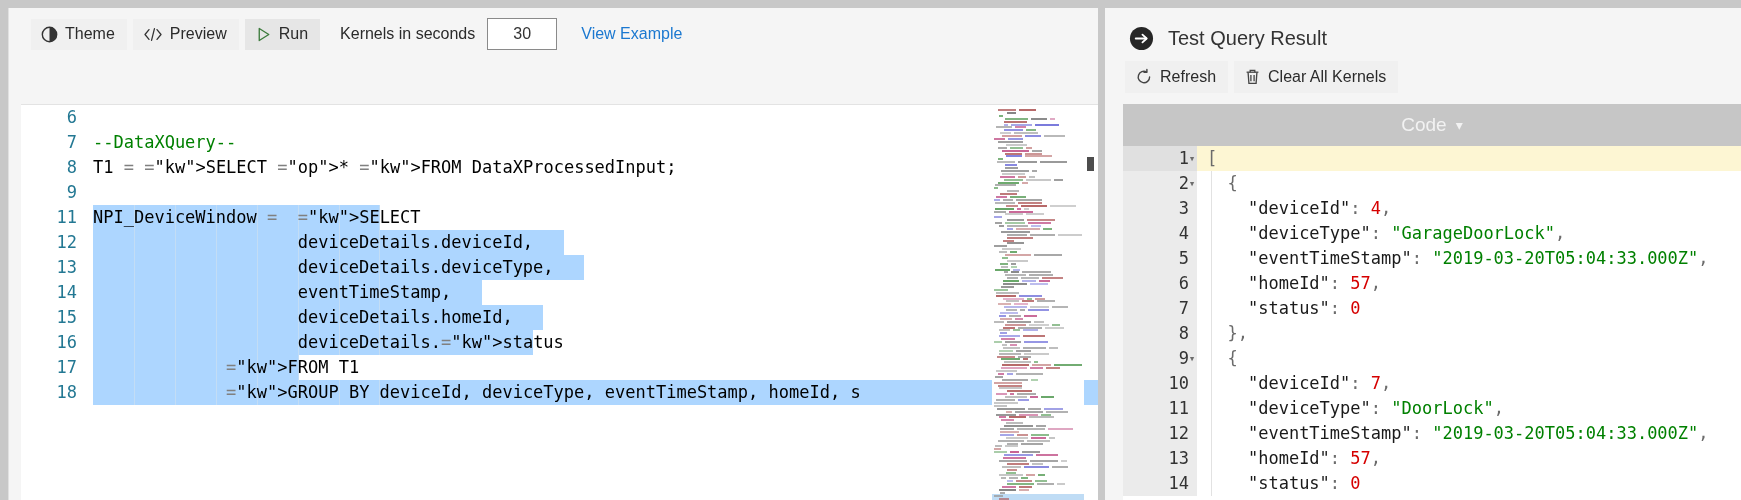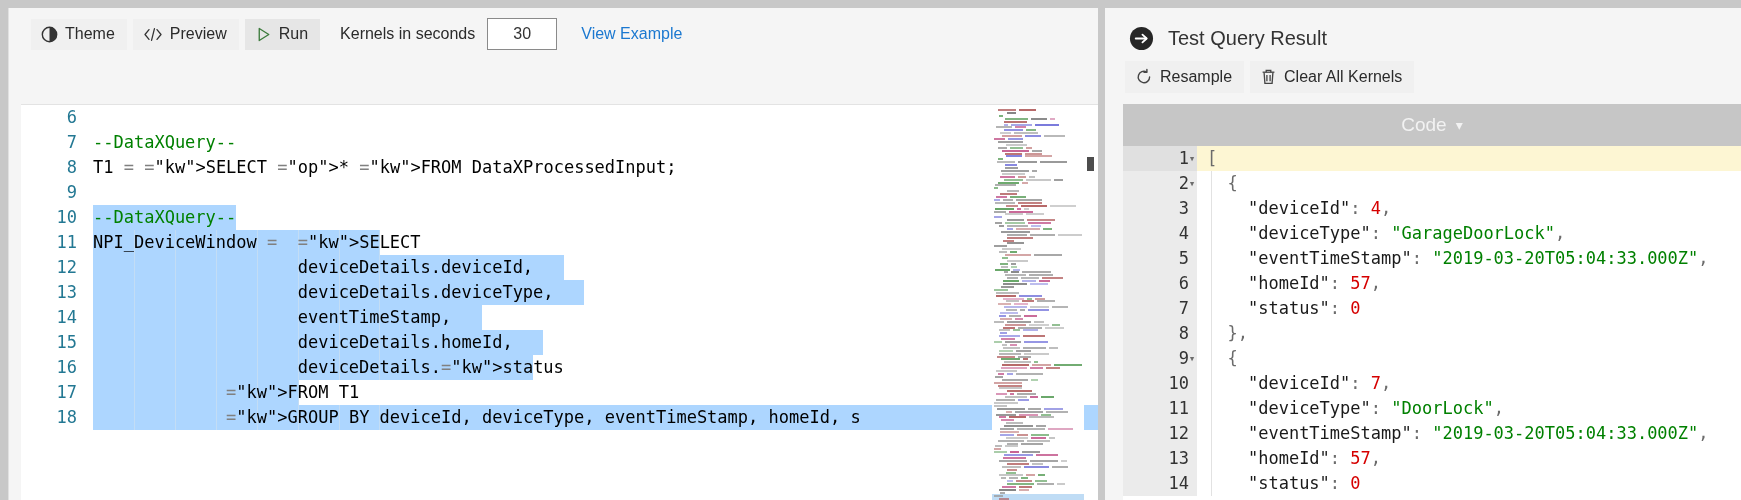--- a/index.html
+++ b/index.html
@@ -174,21 +174,20 @@
 
       <span class="link">View Example</span>
     </div>
 
     <div id="editor">
       <div id="code-area">
           <div class="crow"><span class="gutter">6</span><span class="ctext"><span style="position: relative; z-index: 1;"></span></span></div>
           <div class="crow"><span class="gutter">7</span><span class="ctext"><span style="position: relative; z-index: 1;"><span class="cm">--DataXQuery--</span></span></span></div>
           <div class="crow"><span class="gutter">8</span><span class="ctext"><span style="position: relative; z-index: 1;">T1 <span class="op">=</span> <span class<span="" class="op">=</span>"kw"&gt;SELECT <span class<span="" class="op">=</span>"op"&gt;* <span class<span="" class="op">=</span>"kw"&gt;FROM DataXProcessedInput;</span></span></div>
           <div class="crow"><span class="gutter">9</span><span class="ctext"><span style="position: relative; z-index: 1;"></span></span></div>
-          <div class="crow"><span class="gutter">10</span><span class="ctext"><span class="sel" style="position: absolute; left: 0px; top: 0px; height: 25px; width: 143.22px; z-index: 0;"></span><span style="position: relative; z-index: 1;"><span class="cm">--DataXQuery--</span></span></span></div>
           <div class="crow"><span class="gutter">11</span><span class="ctext"><span class="sel" style="position: absolute; left: 0px; top: 0px; height: 25px; width: 286.44px; z-index: 0;"></span><span class="guide" style="left: 40.92px;"></span><span class="guide" style="left: 81.84px;"></span><span class="guide" style="left: 122.76px;"></span><span class="guide" style="left: 163.68px;"></span><span class="guide" style="left: 204.6px;"></span><span class="guide" style="left: 245.52px;"></span><span class="guide" style="left: 286.44px;"></span><span style="position: relative; z-index: 1;">NPI_DeviceWindow <span class="op">=</span>  <span class<span="" class="op">=</span>"kw"&gt;SELECT</span></span></div>
           <div class="crow"><span class="gutter">12</span><span class="ctext"><span class="sel" style="position: absolute; left: 0px; top: 0px; height: 25px; width: 470.58px; z-index: 0;"></span><span class="guide" style="left: 40.92px;"></span><span class="guide" style="left: 81.84px;"></span><span class="guide" style="left: 122.76px;"></span><span class="guide" style="left: 163.68px;"></span><span class="guide" style="left: 204.6px;"></span><span class="guide" style="left: 245.52px;"></span><span class="guide" style="left: 286.44px;"></span><span style="position: relative; z-index: 1;">                    deviceDetails.deviceId,</span></span></div>
           <div class="crow"><span class="gutter">13</span><span class="ctext"><span class="sel" style="position: absolute; left: 0px; top: 0px; height: 25px; width: 491.04px; z-index: 0;"></span><span class="guide" style="left: 40.92px;"></span><span class="guide" style="left: 81.84px;"></span><span class="guide" style="left: 122.76px;"></span><span class="guide" style="left: 163.68px;"></span><span class="guide" style="left: 204.6px;"></span><span class="guide" style="left: 245.52px;"></span><span class="guide" style="left: 286.44px;"></span><span style="position: relative; z-index: 1;">                    deviceDetails.deviceType,</span></span></div>
           <div class="crow"><span class="gutter">14</span><span class="ctext"><span class="sel" style="position: absolute; left: 0px; top: 0px; height: 25px; width: 388.74px; z-index: 0;"></span><span class="guide" style="left: 40.92px;"></span><span class="guide" style="left: 81.84px;"></span><span class="guide" style="left: 122.76px;"></span><span class="guide" style="left: 163.68px;"></span><span class="guide" style="left: 204.6px;"></span><span class="guide" style="left: 245.52px;"></span><span class="guide" style="left: 286.44px;"></span><span style="position: relative; z-index: 1;">                    eventTimeStamp,</span></span></div>
           <div class="crow"><span class="gutter">15</span><span class="ctext"><span class="sel" style="position: absolute; left: 0px; top: 0px; height: 25px; width: 450.12px; z-index: 0;"></span><span class="guide" style="left: 40.92px;"></span><span class="guide" style="left: 81.84px;"></span><span class="guide" style="left: 122.76px;"></span><span class="guide" style="left: 163.68px;"></span><span class="guide" style="left: 204.6px;"></span><span class="guide" style="left: 245.52px;"></span><span class="guide" style="left: 286.44px;"></span><span style="position: relative; z-index: 1;">                    deviceDetails.homeId,</span></span></div>
           <div class="crow"><span class="gutter">16</span><span class="ctext"><span class="sel" style="position: absolute; left: 0px; top: 0px; height: 25px; width: 439.89px; z-index: 0;"></span><span class="guide" style="left: 40.92px;"></span><span class="guide" style="left: 81.84px;"></span><span class="guide" style="left: 122.76px;"></span><span class="guide" style="left: 163.68px;"></span><span class="guide" style="left: 204.6px;"></span><span class="guide" style="left: 245.52px;"></span><span class="guide" style="left: 286.44px;"></span><span style="position: relative; z-index: 1;">                    deviceDetails.<span class<span="" class="op">=</span>"kw"&gt;status</span></span></div>
           <div class="crow"><span class="gutter">17</span><span class="ctext"><span class="sel" style="position: absolute; left: 0px; top: 0px; height: 25px; width: 204.6px; z-index: 0;"></span><span class="guide" style="left: 40.92px;"></span><span class="guide" style="left: 81.84px;"></span><span class="guide" style="left: 122.76px;"></span><span class="guide" style="left: 163.68px;"></span><span class="guide" style="left: 204.6px;"></span><span style="position: relative; z-index: 1;">             <span class<span="" class="op">=</span>"kw"&gt;FROM T1</span></span></div>
           <div class="crow"><span class="gutter">18</span><span class="ctext"><span class="sel" style="position: absolute; left: 0px; top: 0px; height: 25px; width: 1023px; z-index: 0;"></span><span class="guide" style="left: 40.92px;"></span><span class="guide" style="left: 81.84px;"></span><span class="guide" style="left: 122.76px;"></span><span class="guide" style="left: 163.68px;"></span><span class="guide" style="left: 204.6px;"></span><span class="guide" style="left: 245.52px;"></span><span class="guide" style="left: 286.44px;"></span><span style="position: relative; z-index: 1;">             <span class<span="" class="op">=</span>"kw"&gt;GROUP BY deviceId, deviceType, eventTimeStamp, homeId, s</span></span></div>
         </div>
       <div id="editor-vscroll"></div>
@@ -485,21 +484,21 @@
     </div>
 
     <div class="rp-toolbar">
       <div class="tb-btn">
         <span class="ico">
           <svg width="18" height="18" viewBox="0 0 18 18">
             <path d="M14.6 9 A5.7 5.7 0 1 1 11.6 4" fill="none" stroke="#444" stroke-width="1.4" stroke-linecap="round"></path>
             <path d="M11.9 1.4 L11.9 4.3 L9 4.3" fill="none" stroke="#444" stroke-width="1.4" stroke-linecap="round" stroke-linejoin="round"></path>
           </svg>
         </span>
-        <span class="tb-label">Resample</span>
+        <span class="tb-label">Refresh</span>
       </div>
 
       <div class="tb-btn">
         <span class="ico">
           <svg width="17" height="18" viewBox="0 0 17 18">
             <g fill="none" stroke="#444" stroke-width="1.3">
               <path d="M2.6 4.2 H14.4"></path>
               <path d="M6.2 4.2 V2.4 H10.8 V4.2"></path>
               <path d="M4.1 4.6 L4.9 15.4 H12.1 L12.9 4.6"></path>
               <path d="M6.9 7 V13.2 M10.1 7 V13.2"></path>

